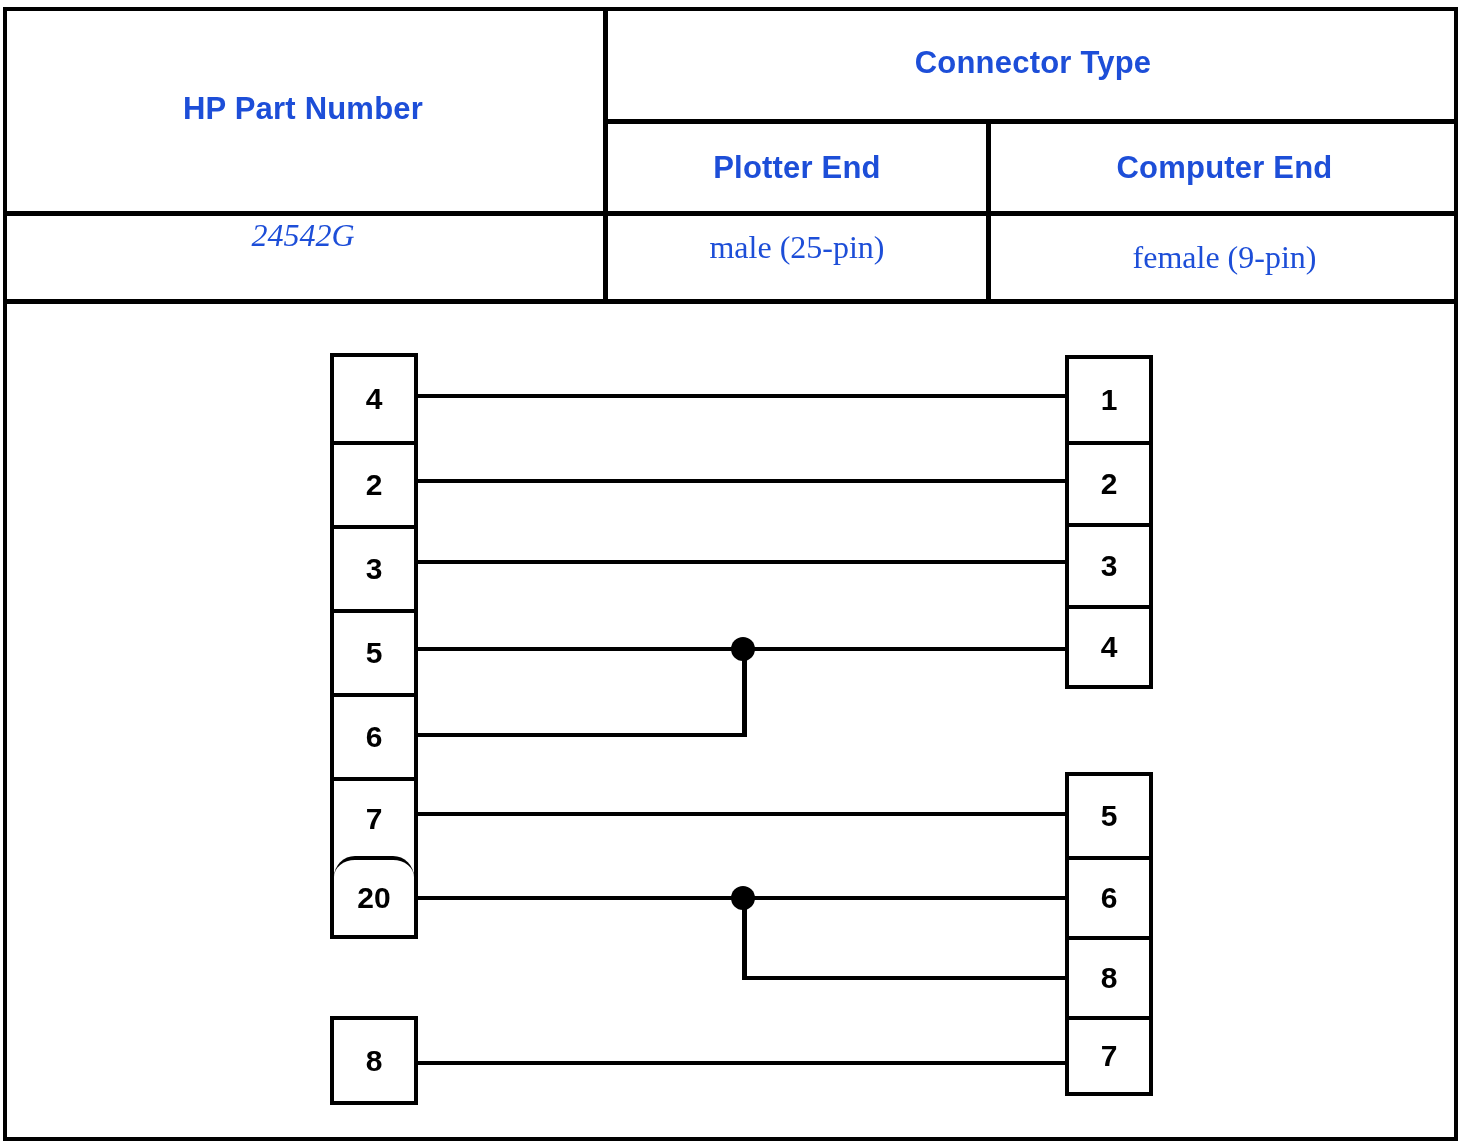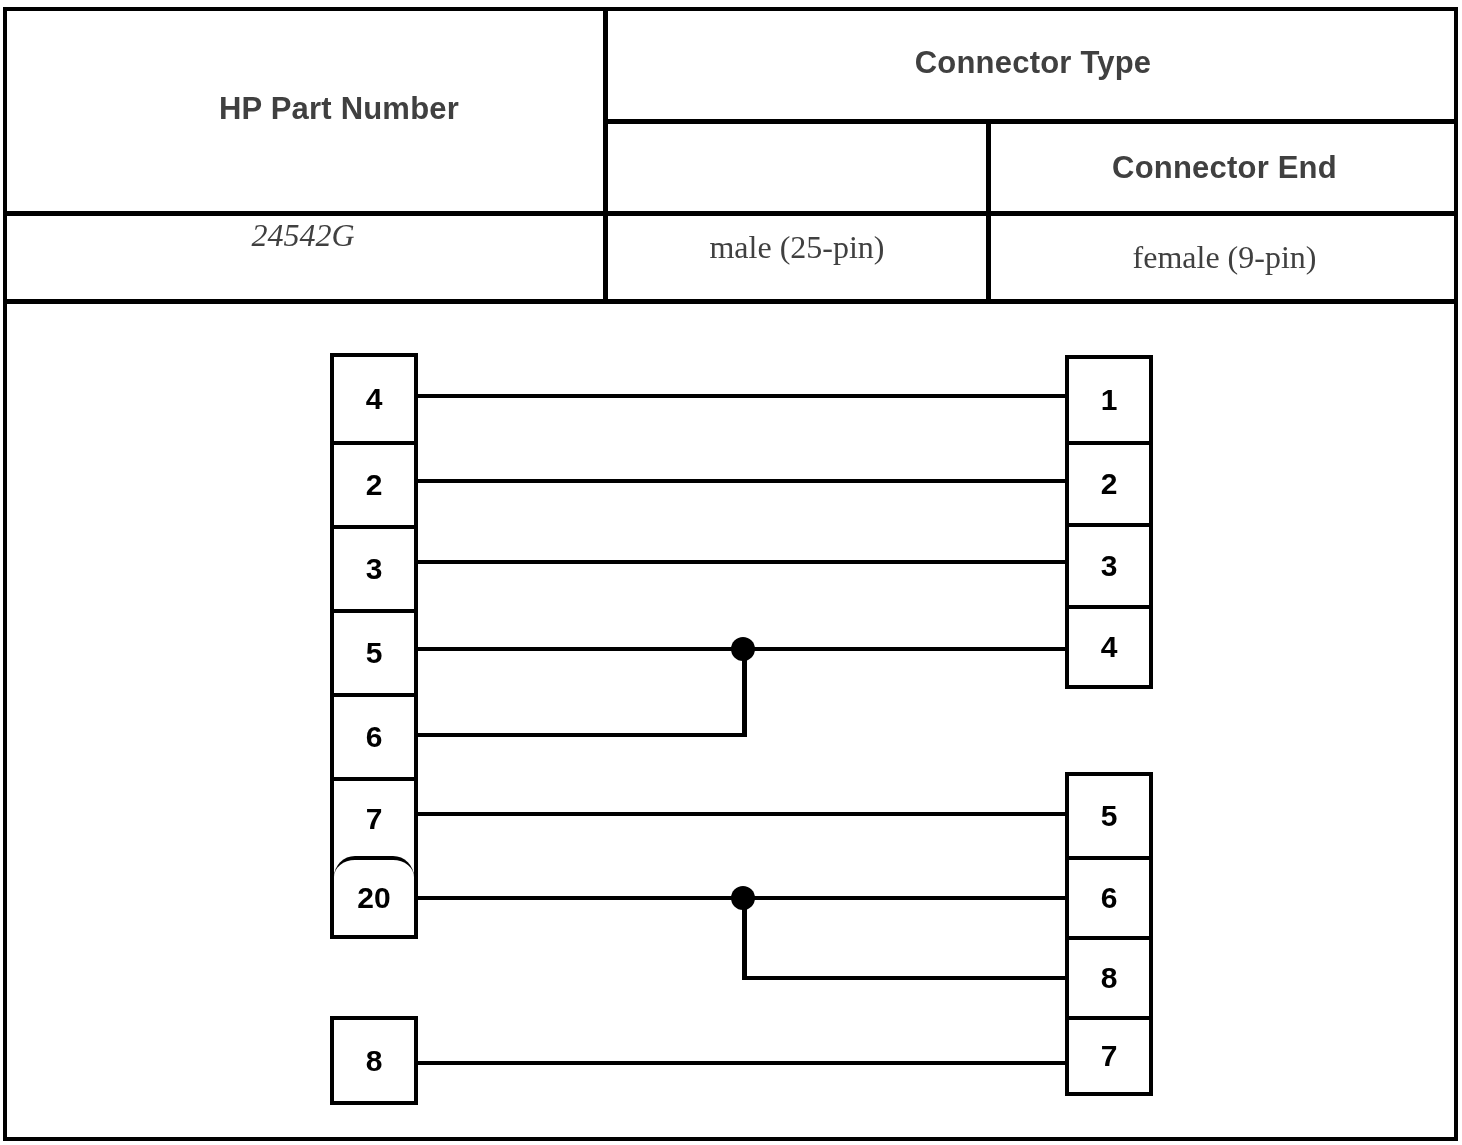--- a/index.html
+++ b/index.html
@@ -10,21 +10,21 @@
   
   .frame{position:absolute;left:3px;top:7px;width:1455px;height:1134px;
          border:4px solid #000;box-sizing:border-box;}
 
   
   .tbl{position:absolute;left:3px;top:7px;width:1455px;height:297px;box-sizing:border-box;}
   .vline{position:absolute;background:#000;}
   .hline{position:absolute;background:#000;}
 
   .cellText{position:absolute;display:flex;align-items:center;justify-content:center;
-            text-align:center;color:#404040;}
+            text-align:center;color:#1d4ed8;}
   .hdr{font-family:"Liberation Sans",sans-serif;font-weight:bold;font-size:31px;letter-spacing:.2px;}
   .val{font-family:"Liberation Serif",serif;font-weight:400;font-size:32px;}
 
   
   .conn{position:absolute;border:4px solid #000;box-sizing:border-box;background:#fff;}
   .pin{position:absolute;box-sizing:border-box;display:flex;align-items:center;
        justify-content:center;font-family:"Liberation Sans",sans-serif;font-weight:bold;
        font-size:30px;color:#000;background:#fff;}
   .pin.sep{border-top:4px solid #000;}
   .wireH{position:absolute;background:#000;height:4px;}
@@ -45,24 +45,25 @@
     <div class="vline" style="left:983px;top:112px;width:5px;height:185px;"></div>
 
     <div class="hline" style="left:600px;top:112px;width:855px;height:5px;"></div>
 
     <div class="hline" style="left:0px;top:204px;width:1455px;height:5px;"></div>
 
     <div class="hline" style="left:0px;top:292px;width:1455px;height:5px;"></div>
 
     <div class="cellText hdr" style="left:605px;top:0px;width:850px;height:112px;">Connector Type</div>
 
-    <div class="cellText hdr" style="left:0px;top:0px;width:600px;height:204px;padding-left:36px;">HP Part Number</div>
+    <div class="cellText hdr" style="left:0px;top:0px;width:600px;height:204px;">HP Part Number</div>
 
+    <div class="cellText hdr" style="left:605px;top:117px;width:378px;height:87px;">Plotter End</div>
 
-    <div class="cellText hdr" style="left:988px;top:117px;width:467px;height:87px;">Connector End</div>
+    <div class="cellText hdr" style="left:988px;top:117px;width:467px;height:87px;">Computer End</div>
 
     <div class="cellText val" style="left:0px;top:195px;width:600px;height:66px;font-style:italic;">24542G</div>
 
     <div class="cellText val" style="left:605px;top:209px;width:378px;height:62px;">male  (25-pin)</div>
 
     <div class="cellText val" style="left:988px;top:209px;width:467px;height:83px;">female  (9-pin)</div>
   </div>
 
   <div class="wireH" style="left:414px;top:394px;width:655px;"></div>
 

